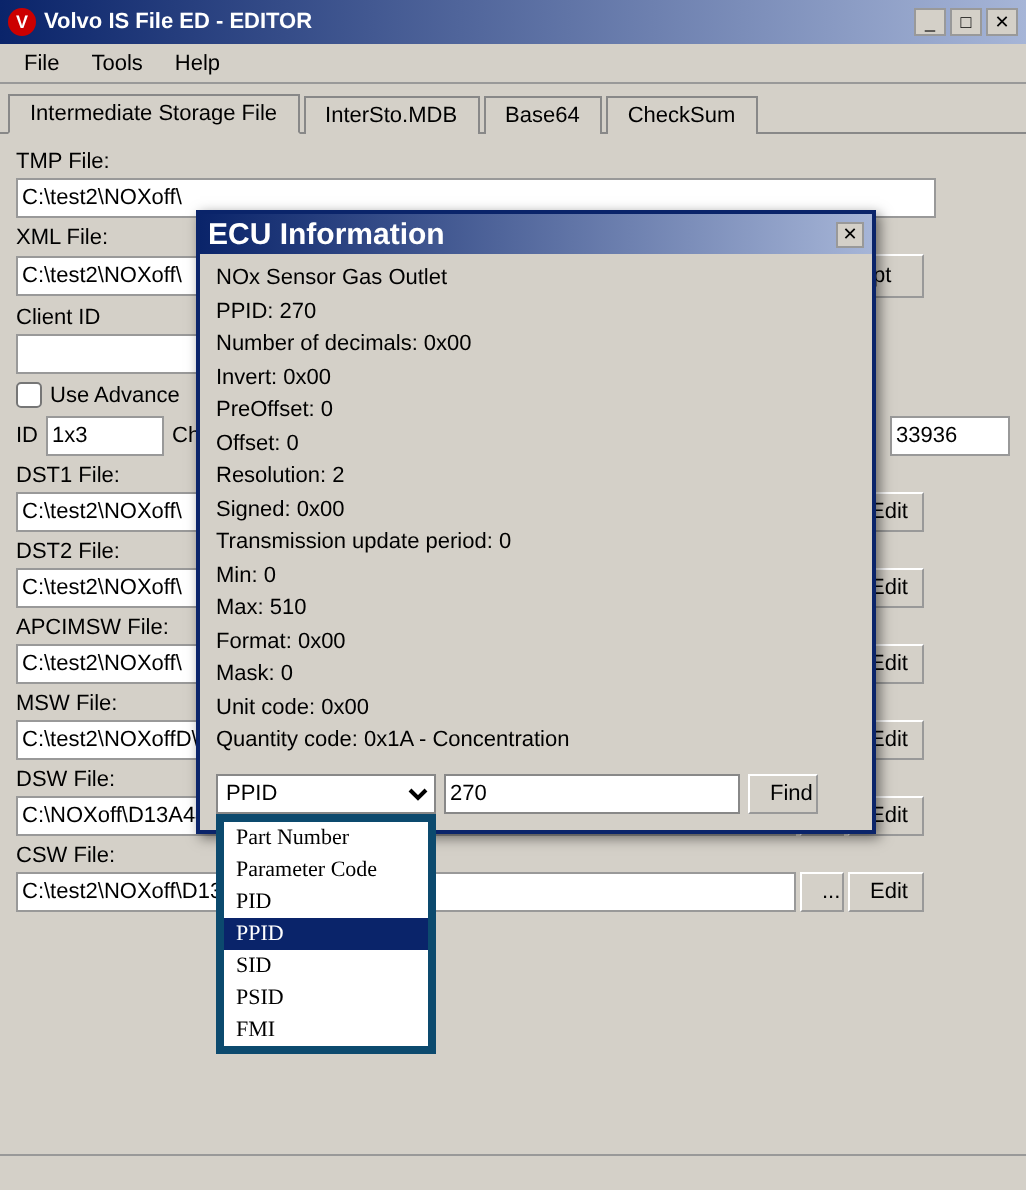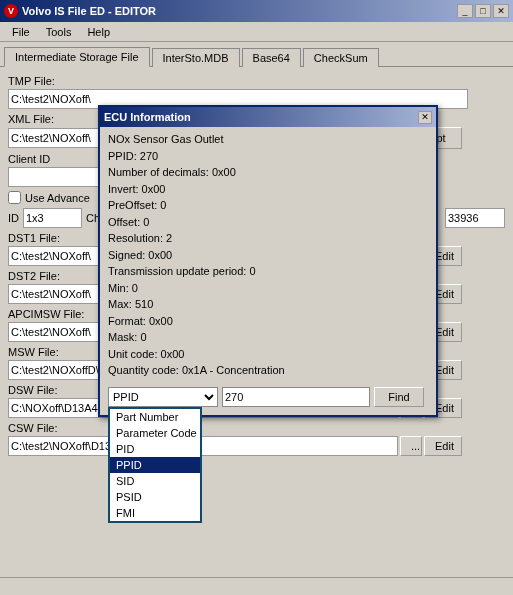--- a/index.html
+++ b/index.html
@@ -181,21 +181,21 @@
     .dialog-title-bar {
       background: linear-gradient(to right, #0a246a, #a6b5d7);
       color: white;
       height: 20px;
       display: flex;
       align-items: center;
       justify-content: space-between;
       padding: 0 4px;
     }
     .dialog-title-text {
-      font-size: 11px;
+      font-size: 15px;
       font-weight: bold;
     }
     .dialog-close-btn {
       width: 14px; height: 13px;
       background: #d4d0c8;
       border: 1px solid #999;
       display: flex; align-items: center; justify-content: center;
       font-size: 9px; cursor: pointer; color: black;
     }
     .dialog-body {
@@ -229,33 +229,34 @@
     .dialog-input {
       width: 148px;
       height: 20px;
       border: 1px solid #888;
       background: white;
       font-size: 11px;
       font-family: 'Tahoma', 'Arial', sans-serif;
       padding: 0 2px;
     }
     .find-btn {
-      width: 50px;
+      width: 35px;
       height: 20px;
     }
 
     
     .dropdown-list {
       position: absolute;
       top: 20px;
       left: 0;
-      width: 94px;
+      width: 110px;
       background: white;
-      border: 2px solid #0c4a6e;
+      border: 4px solid #0c4a6e;
       z-index: 20;
+      font-family: Liberation Serif, serif;
     }
     .dropdown-item {
       padding: 2px 6px;
       font-size: 11px;
       cursor: pointer;
       white-space: nowrap;
     }
     .dropdown-item.selected { background: #0a246a; color: white; }
 
     

